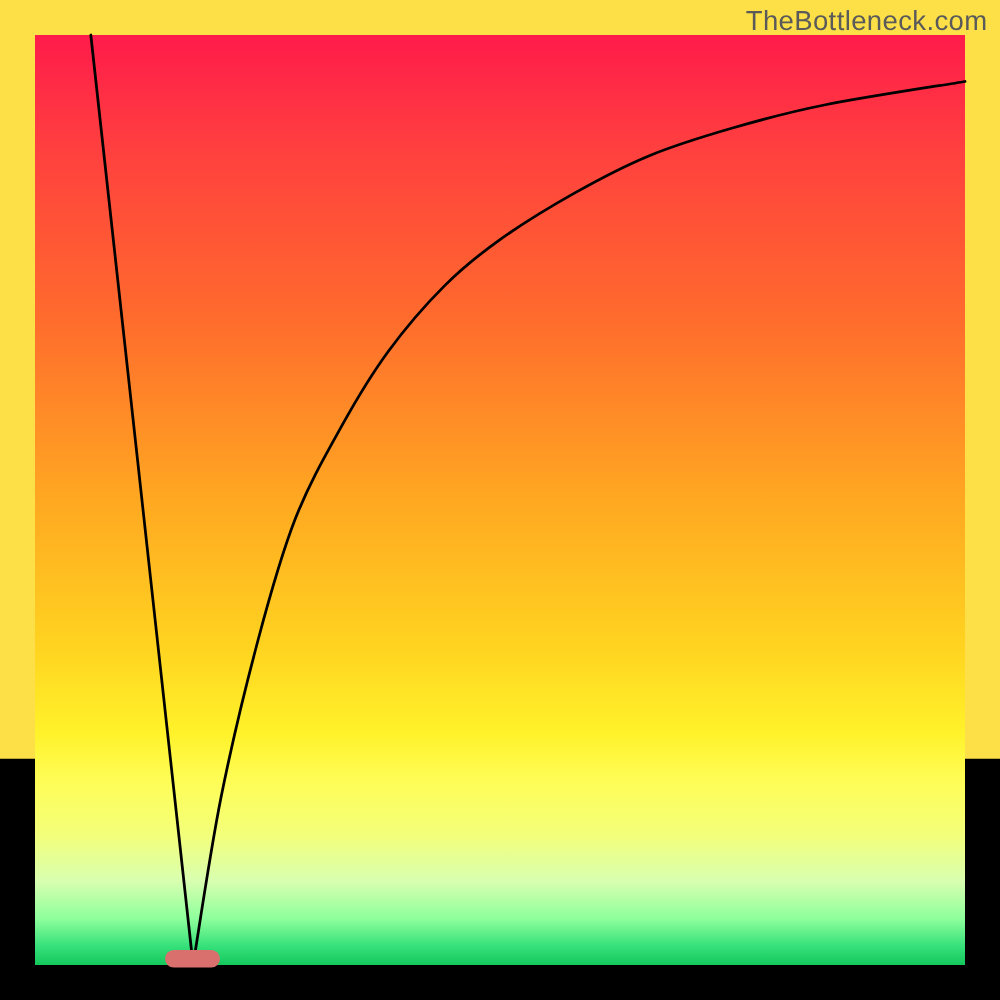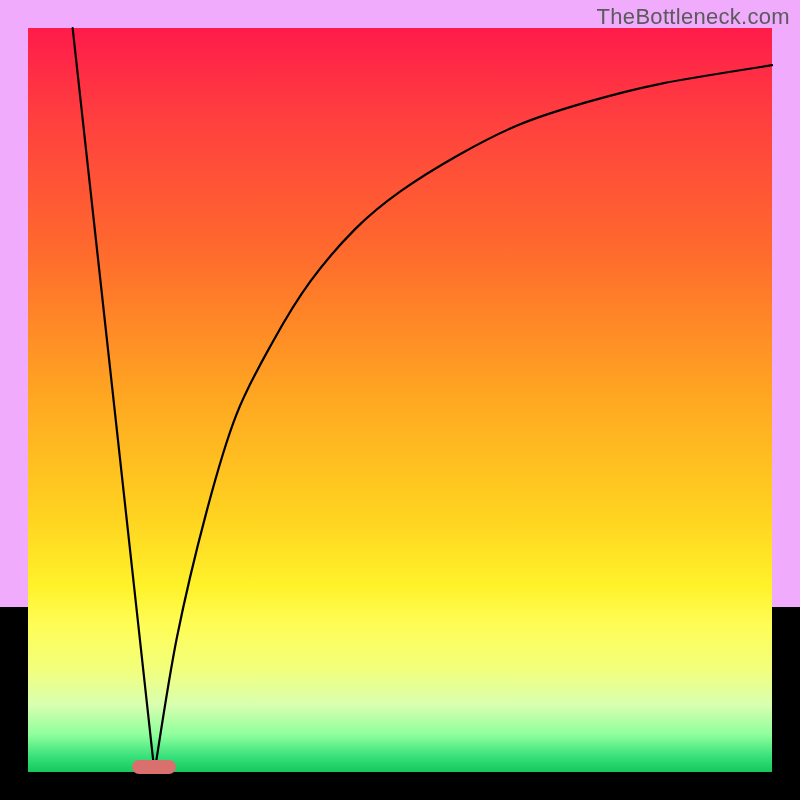--- a/index.html
+++ b/index.html
@@ -7,21 +7,21 @@
     padding: 0;
     width: 800px;
     height: 800px;
     background: #000;
     font-family: Arial, Helvetica, sans-serif;
   }
   .frame {
     position: relative;
     width: 800px;
     height: 607px;
-    background: #f0abfc;
+    background: #fde047;
   }
   .plot {
     position: absolute;
     left: 28px;
     top: 28px;
     width: 744px;
     height: 744px;
     
     background: linear-gradient(
       to bottom,

